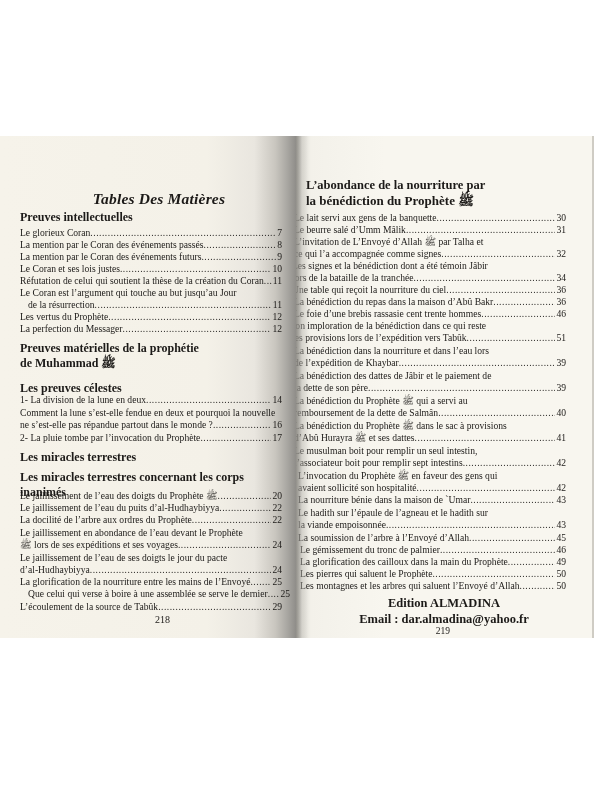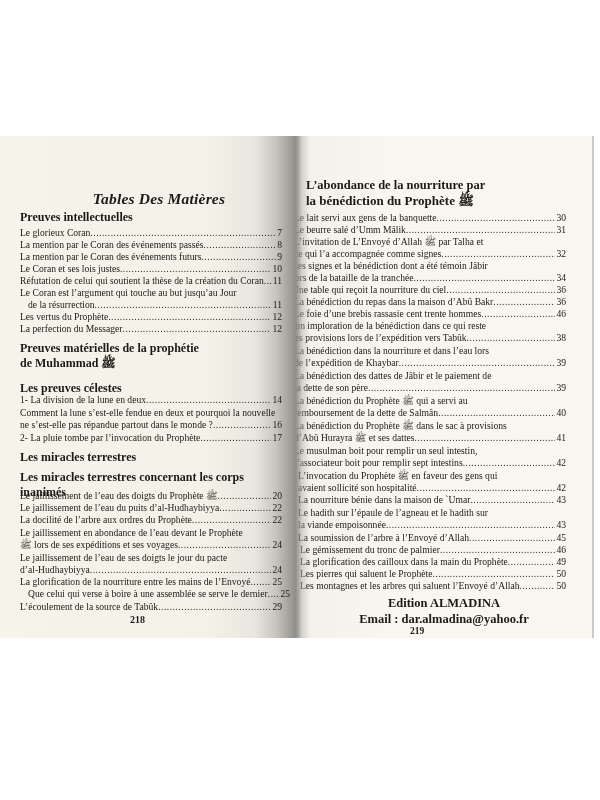--- a/index.html
+++ b/index.html
@@ -38,21 +38,21 @@
   .entry {
     position:absolute; font-size:9.6px; line-height:12px; white-space:nowrap;
   }
   .entry .row { display:flex; align-items:baseline; }
   .entry .txt { flex:0 0 auto; }
   .entry .dots { flex:1 1 auto; overflow:hidden; white-space:nowrap; letter-spacing:0.5px; }
   .entry .dots::after { content:"..........................................................................................................................................................................................................."; }
   .entry .num { flex:0 0 auto; padding-left:1px; }
   .entry .cont { display:block; }
   .entry .indent { padding-left:8px; }
-  .page-num { position:absolute; font-size:10px; text-align:left;font-weight:bold; }
+  .page-num { position:absolute; font-size:10px; text-align:right; }
   .edition { position:absolute; text-align:center; font-weight:bold; font-size:12.5px; }
 </style>
 </head>
 <body>
 
 <div class="book">
 
   <div class="page left">
     <div class="toc-title">Tables Des Matières</div>
 
@@ -261,21 +261,21 @@
           <span class="txt">Le foie d’une brebis rassasie cent trente hommes</span>
           <span class="dots"></span>
           <span class="num">46</span>
         </div>
       </div>
     <div class="entry" style="left:-6px;width:276px;top:184px;">
       <span class="cont">Son imploration de la bénédiction dans ce qui reste</span>
       <div class="row">
           <span class="txt">des provisions lors de l’expédition vers Tabûk</span>
           <span class="dots"></span>
-          <span class="num">38</span>
+          <span class="num">51</span>
         </div>
     </div>
     <div class="entry" style="left:-2px;width:272px;top:209px;">
       <span class="cont">La bénédiction dans la nourriture et dans l’eau lors</span>
       <div class="row">
           <span class="txt">de l’expédition de Khaybar</span>
           <span class="dots"></span>
           <span class="num">39</span>
         </div>
     </div>

